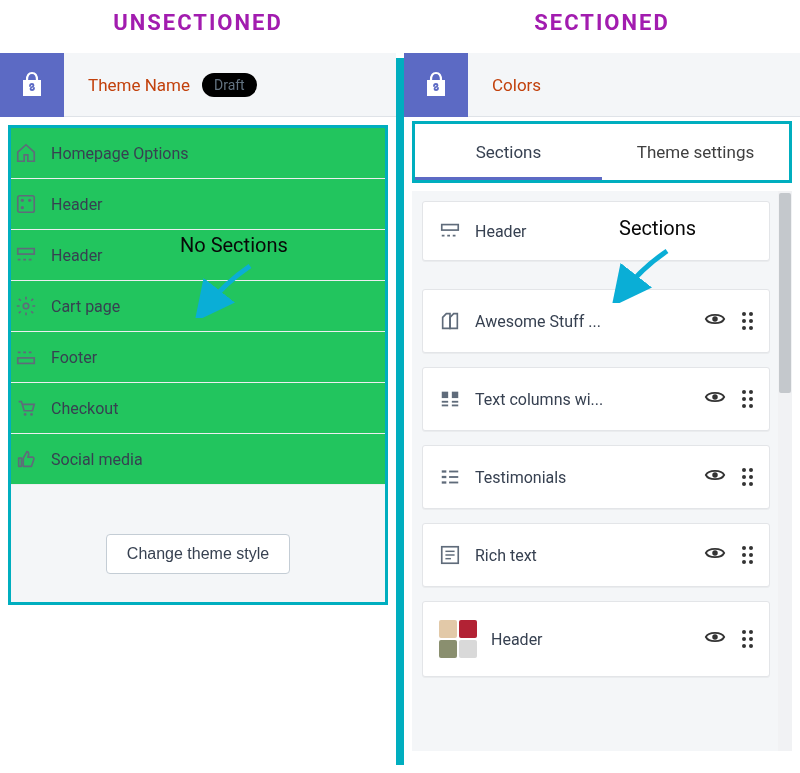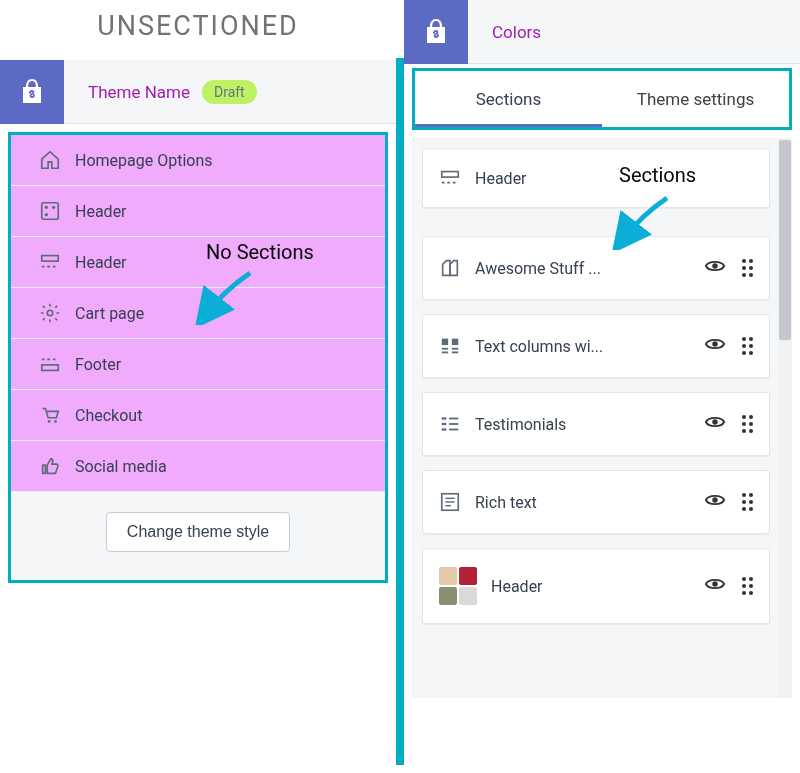--- a/index.html
+++ b/index.html
@@ -18,24 +18,24 @@
       height: 100%;
     }
     .column {
       flex: 1;
       display: flex;
       flex-direction: column;
       position: relative;
     }
     .col-heading {
       text-align: center;
-      font-size: 27px;
-      font-weight: 400;
+      font-size: 22px;
+      font-weight: 700;
       letter-spacing: 2px;
-      color: #737373;
+      color: #a21caf;
       margin: 10px 0 18px 0;
     }
     .panel {
       position: relative;
     }
     .topbar {
       display: flex;
       align-items: center;
       background: #f4f6f8;
       border-bottom: 1px solid #dfe3e8;
@@ -51,47 +51,47 @@
       flex-shrink: 0;
     }
     .theme-title-wrap {
       display: flex;
       align-items: center;
       gap: 12px;
       padding-left: 24px;
     }
     .theme-title {
       font-size: 17px;
-      color: #a21caf;
+      color: #c2410c;
     }
     .draft-badge {
-      background: #bef264;
+      background: #000000;
       border-radius: 14px;
       padding: 4px 12px;
       font-size: 14px;
       color: #637381;
     }
     .menu-box {
       border: 3px solid #00aebf;
       margin: 8px 8px 0 8px;
       background: #fff;
     }
     .menu-list {
       list-style: none;
       background: #fff;
     }
     .menu-item {
       display: flex;
       align-items: center;
       gap: 14px;
-      padding: 14px 28px;
+      padding: 14px 4px;
       border-bottom: 1px solid #edeef0;
       font-size: 16px;
       color: #374151;
-      background: #f0abfc;
+      background: #22c55e;
     }
     .menu-item:last-child { border-bottom: none; }
     .icon {
       width: 22px;
       height: 22px;
       display: inline-flex;
       align-items: center;
       justify-content: center;
       flex-shrink: 0;
       color: #5f6b7a;
@@ -104,20 +104,21 @@
       border-top: 1px solid #edeef0;
     }
     .change-btn {
       background: #fff;
       border: 1px solid #c4cdd5;
       border-radius: 4px;
       padding: 10px 20px;
       font-size: 16px;
       color: #374151;
       cursor: pointer;
+      margin-top: 29px;
     }
     .annotation {
       position: absolute;
       font-size: 20px;
       color: #080808;
       font-weight: 400;
       z-index: 5;
     }
     .arrow {
       position: absolute;
@@ -324,35 +325,36 @@
                 </svg>
             </span>
             <span>Social media</span>
           </li>
         </ul>
         <div class="footer-area">
           <button class="change-btn">Change theme style</button>
         </div>
       </div>
 
-      <div class="annotation" style="top:180px; left:206px;">No Sections</div>
+      <div class="annotation" style="top:180px; left:180px;">No Sections</div>
       <svg class="arrow" style="top:205px; left:195px;" width="70" height="60">
         <defs>
             <marker id="ah1" markerWidth="8" markerHeight="8" refX="4" refY="4" orient="auto">
               <path d="M0,0 L8,4 L0,8 Z" fill="#0aaed6"></path>
             </marker>
           </defs>
         <path d="M55 8 Q30 25 12 48" stroke="#0aaed6" stroke-width="5" fill="none" marker-end="url(#ah1)"></path>
       </svg>
     </div>
   </div>
 
   <div class="vertical-divider"></div>
 
   <div class="column">
+    <div class="col-heading">SECTIONED</div>
 
     <div class="panel">
       <div class="topbar">
         <div class="logo-box">
           <svg width="26" height="30" viewBox="0 0 26 30" fill="none">
             <path d="M4 10 L4 26 L22 26 L22 10 Z" fill="#ffffff"></path>
             <path d="M8 10 C8 5 10 3 13 3 C16 3 18 5 18 10" stroke="#ffffff" stroke-width="2.2" fill="none"></path>
             <path d="M11 16 C11 15 12 14 13 14 C15 14 15 16 13 17 C11 18 11 20 13 20 C14 20 15 19 15 18" stroke="#5c6ac4" stroke-width="1.8" fill="none" stroke-linecap="round"></path>
           </svg>
         </div>

